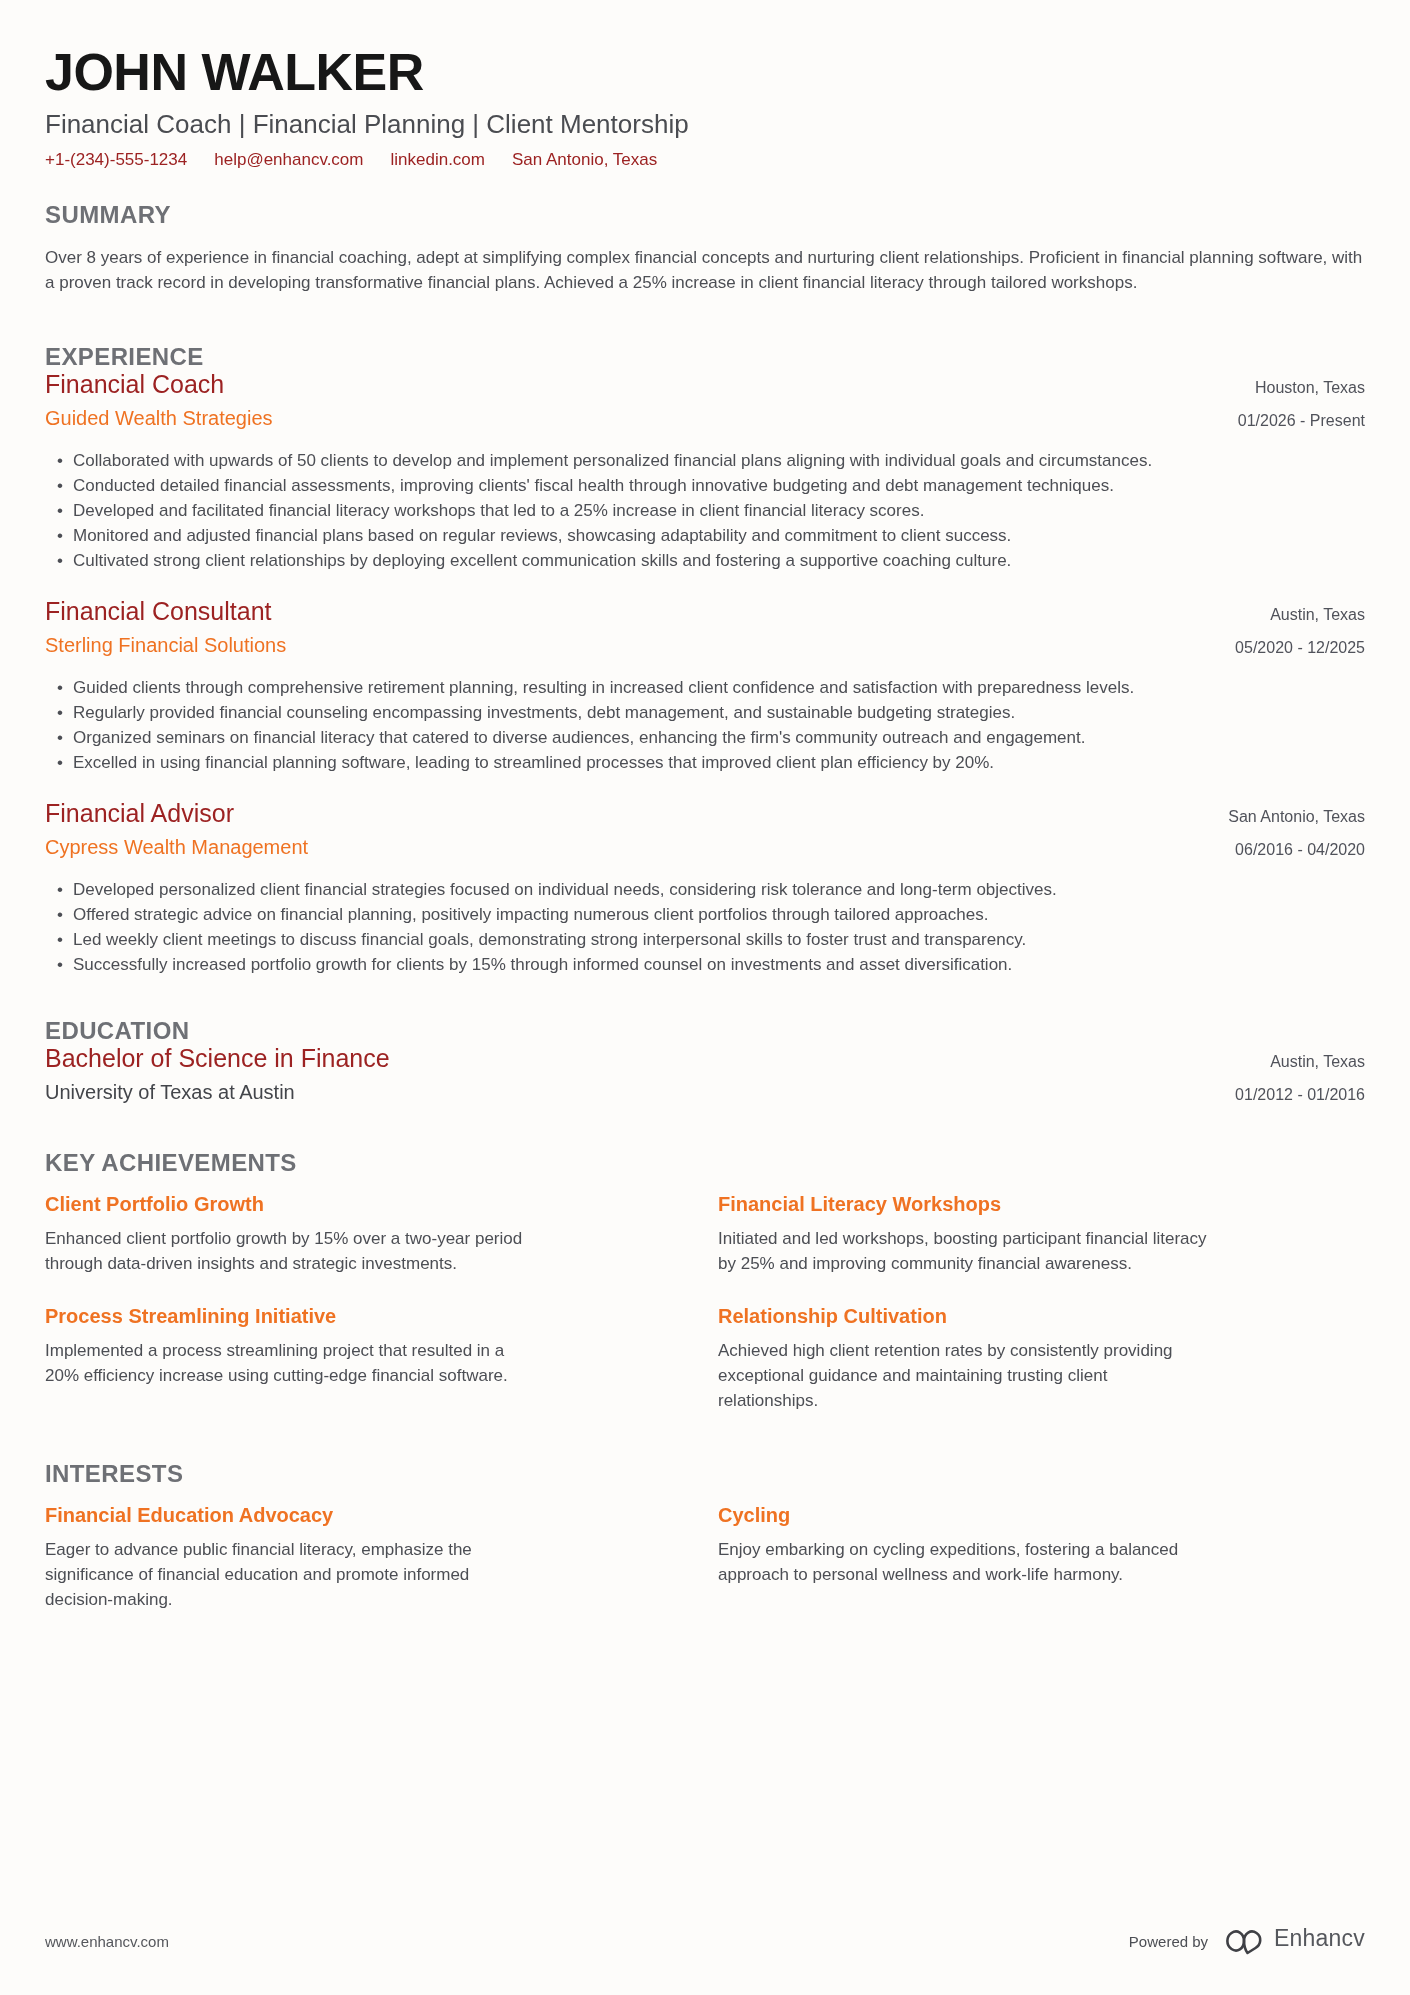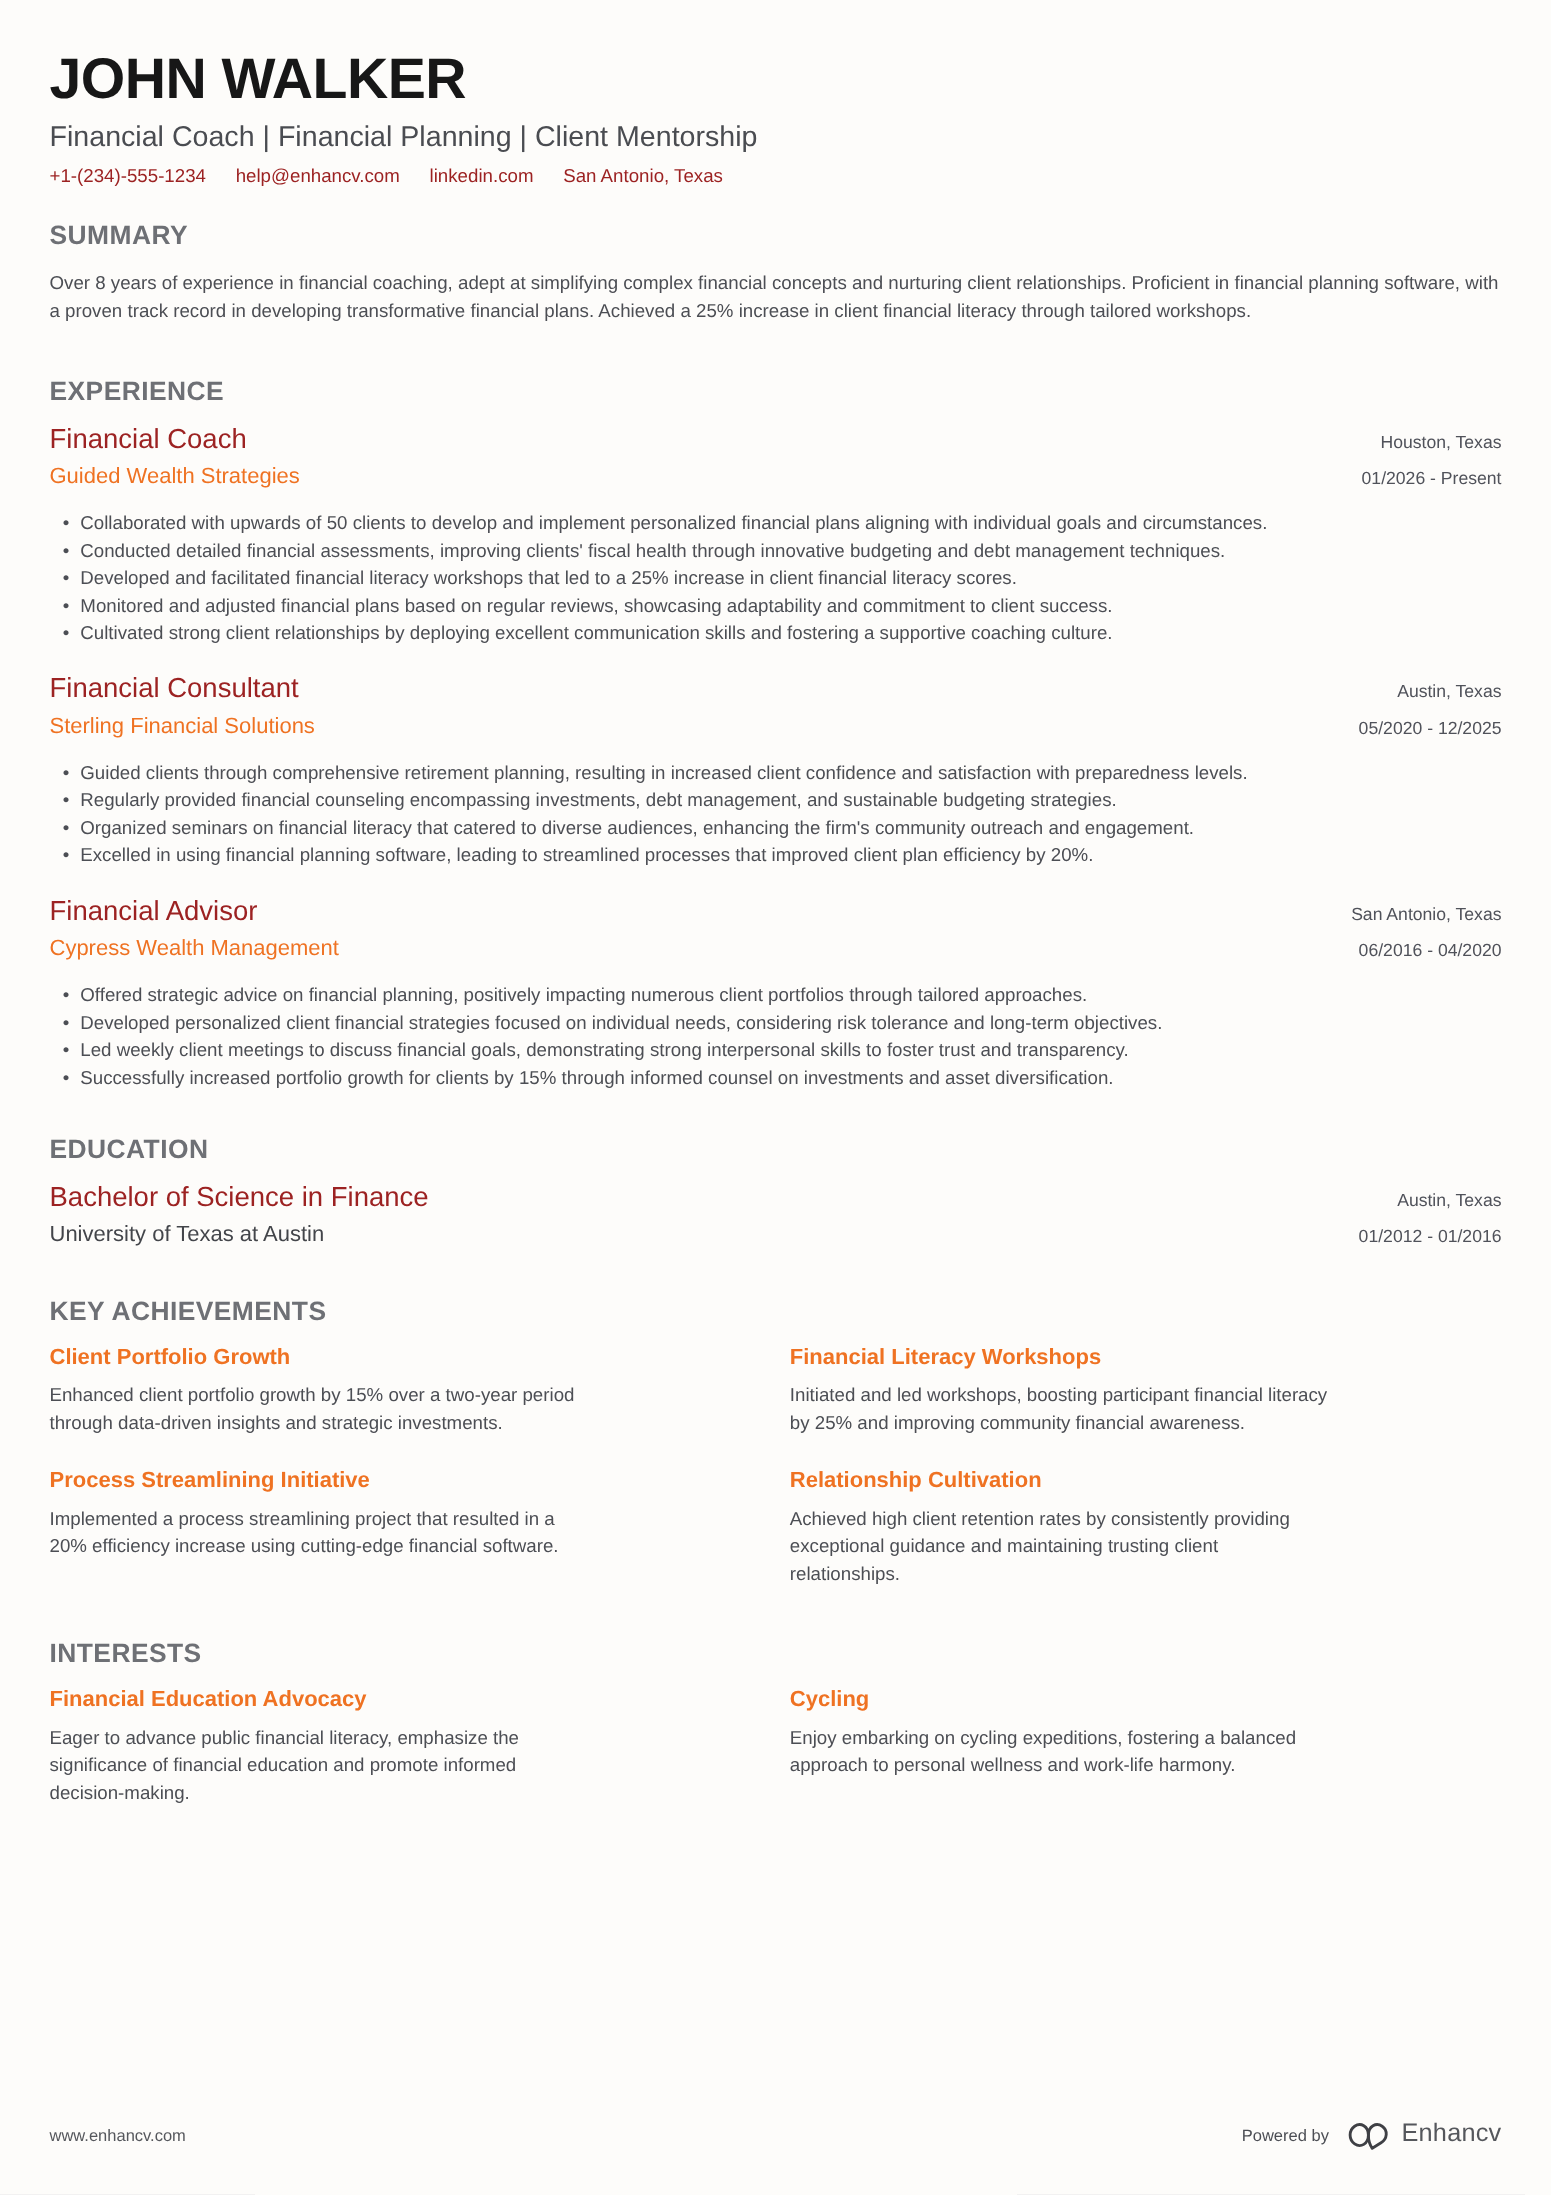--- a/index.html
+++ b/index.html
@@ -48,21 +48,21 @@
     line-height: 24px;
   }
   .body-text {
     margin-top: 18px;
     font-size: 17px;
     line-height: 25px;
     color: #4c4e54;
     max-width: 1320px;
   }
   
-  .job { margin-top: 15px; margin-bottom: 23px; }
+  .job { margin-bottom: 23px; }
   .job:last-child { margin-bottom: 0; }
   .job-head { display: flex; justify-content: space-between; align-items: flex-start; }
   .job-title {
     font-size: 25px;
     font-weight: 400;
     color: #9c2222;
     line-height: 31px;
   }
   .degree-title {
     font-size: 25px;
@@ -217,22 +217,22 @@
         <div>
           <div class="job-title">Financial Advisor</div>
           <div class="job-company">Cypress Wealth Management</div>
         </div>
         <div class="job-meta">
           <div>San Antonio, Texas</div>
           <div>06/2016 - 04/2020</div>
         </div>
       </div>
       <ul class="bullets">
+        <li>Developed personalized client financial strategies focused on individual needs, considering risk tolerance and long-term objectives.</li>
         <li>Offered strategic advice on financial planning, positively impacting numerous client portfolios through tailored approaches.</li>
-        <li>Developed personalized client financial strategies focused on individual needs, considering risk tolerance and long-term objectives.</li>
         <li>Led weekly client meetings to discuss financial goals, demonstrating strong interpersonal skills to foster trust and transparency.</li>
         <li>Successfully increased portfolio growth for clients by 15% through informed counsel on investments and asset diversification.</li>
       </ul>
     </div>
   </div>
 
   <div class="section" style="margin-top:42px">
     <div class="section-heading">EDUCATION</div>
     <div class="job">
       <div class="job-head">

